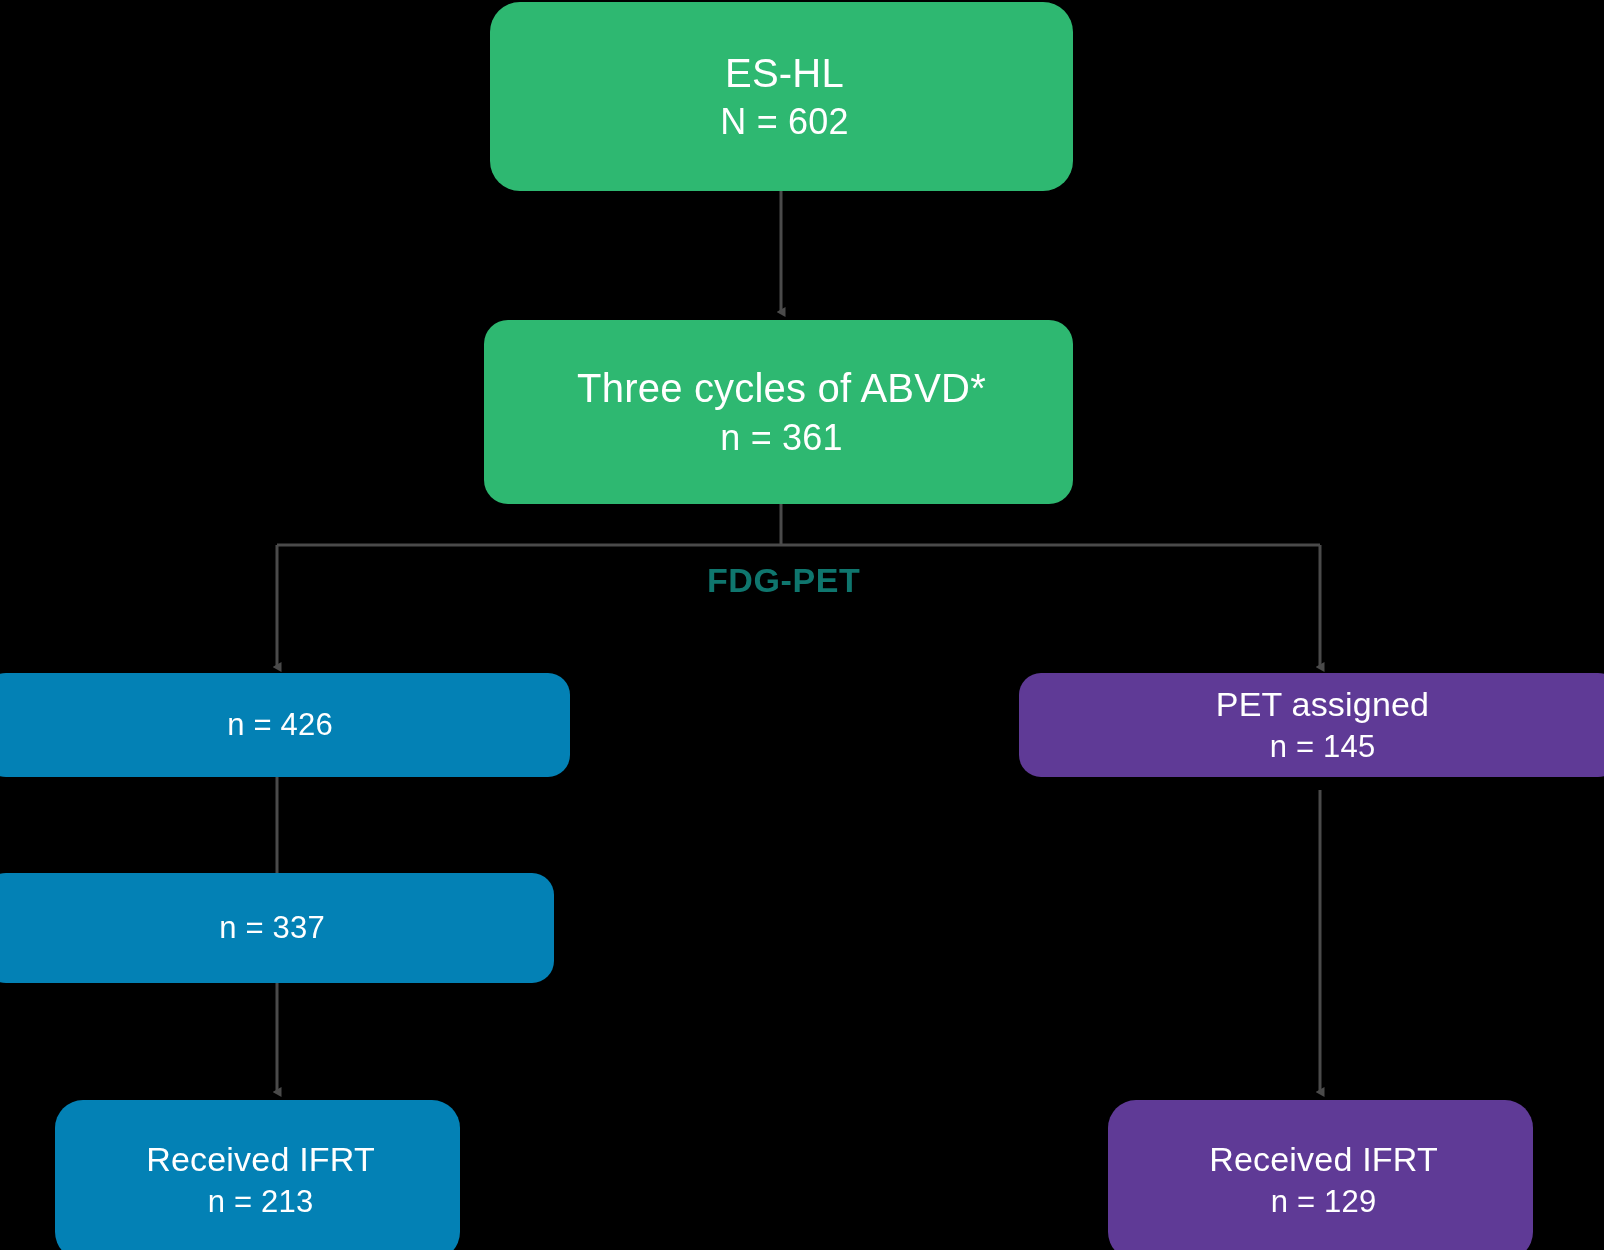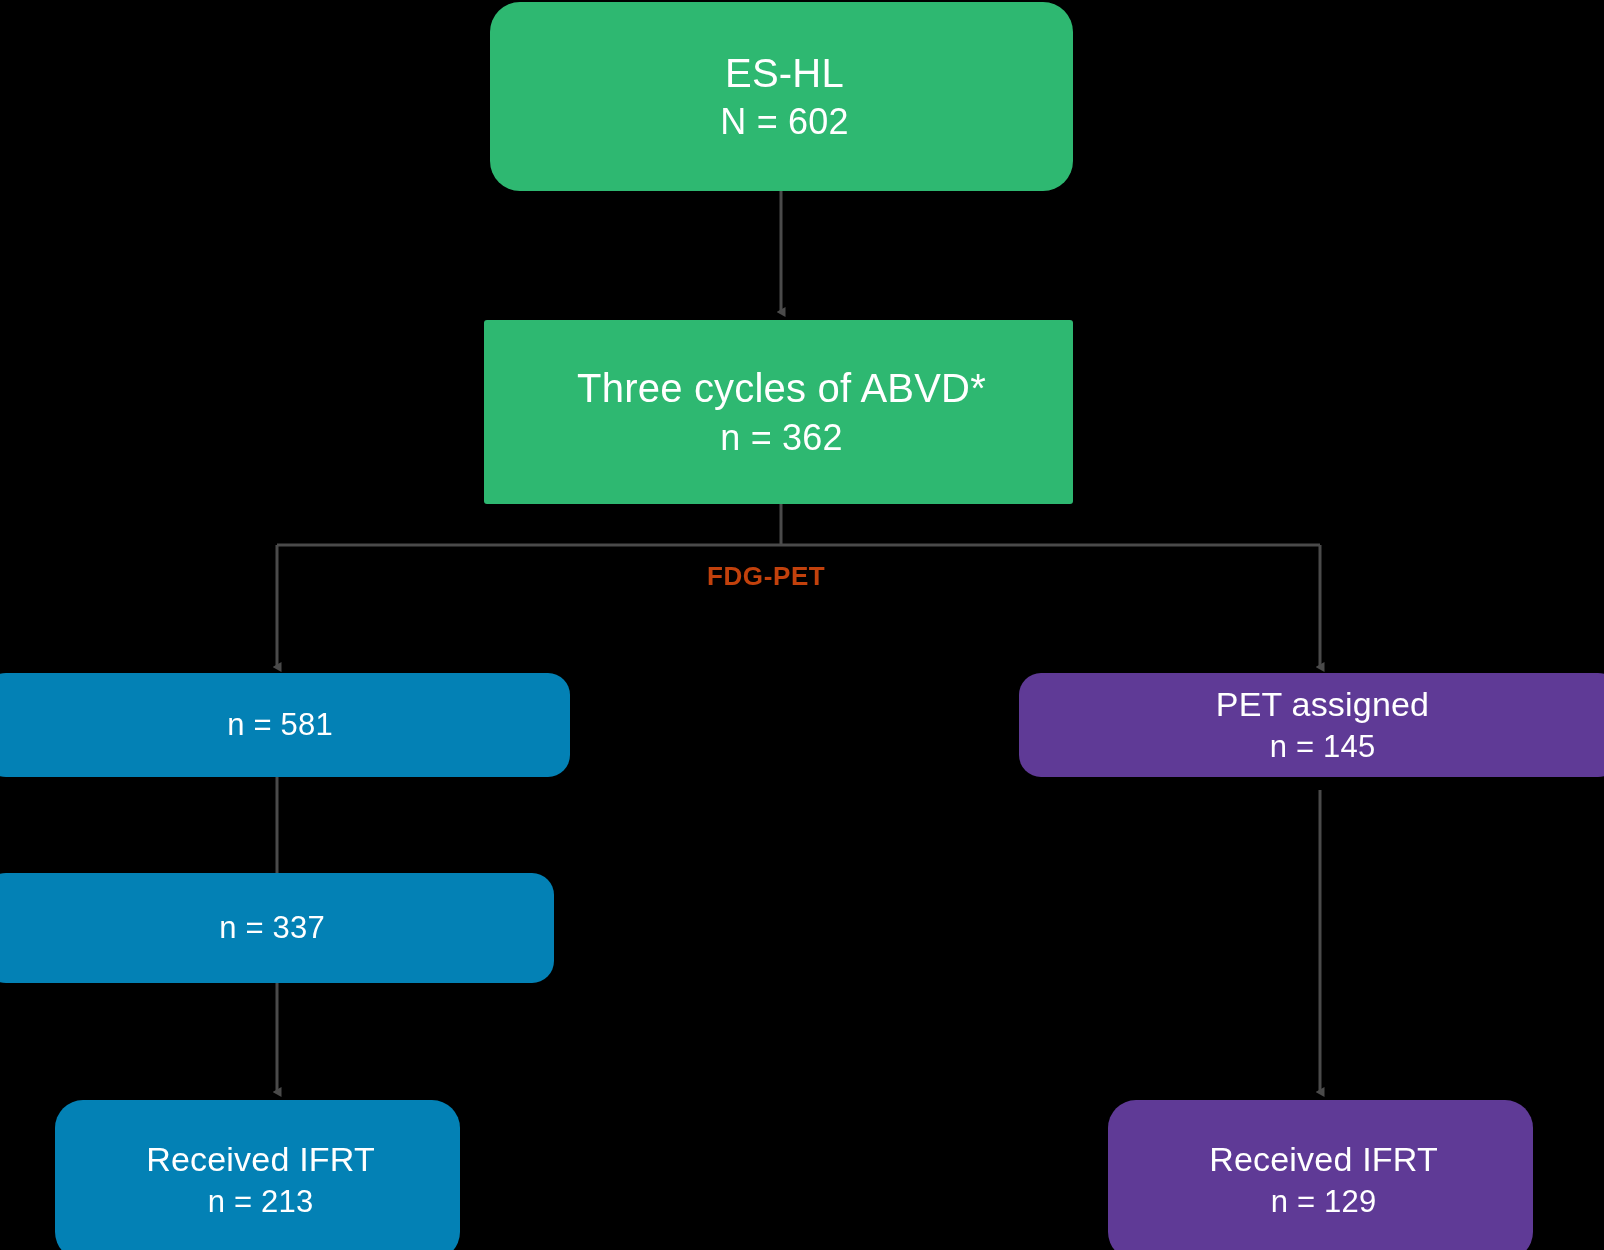--- a/index.html
+++ b/index.html
@@ -35,22 +35,22 @@
   .node .count {
     font-size: 31px;
     font-weight: 400;
     letter-spacing: 0.2px;
   }
   .node.big .title { font-size: 40px; }
   .node.big .count { font-size: 36px; }
 
   .edge-label {
     position: absolute;
-    color: #c2410c;
-    font-size: 26px;
+    color: #0f766e;
+    font-size: 34px;
     font-weight: 700;
     letter-spacing: 0.6px;
     white-space: nowrap;
   }
   svg.connectors {
     position: absolute;
     left: 0;
     top: 0;
     width: 1604px;
     height: 1250px;
@@ -83,29 +83,29 @@
     <line x1="277" y1="982" x2="277" y2="1092" stroke="#4a4a4a" stroke-width="3" marker-end="url(#arrowhead)"></line>
 
     <line x1="1320" y1="790" x2="1320" y2="1092" stroke="#4a4a4a" stroke-width="3" marker-end="url(#arrowhead)"></line>
   </svg>
 
   <div class="node big" style="left:490px; top:2px; width:583px; height:189px; background:#2EB871; border-radius:30px;">
     <div class="title">ES-HL</div>
     <div class="count">N = 602</div>
   </div>
 
-  <div class="node big" style="left:484px; top:320px; width:589px; height:184px; background:#2EB871; border-radius:3px;">
+  <div class="node big" style="left:484px; top:320px; width:589px; height:184px; background:#2EB871; border-radius:24px;">
     <div class="title">Three cycles of ABVD*</div>
-    <div class="count">n = 362</div>
+    <div class="count">n = 361</div>
   </div>
 
   <div class="edge-label" style="left:707px; top:561px;">FDG-PET</div>
 
   <div class="node" style="left:-16px; top:673px; width:586px; height:104px; background:#0381B5; border-radius:22px;">
-    <div class="count">n = 581</div>
+    <div class="count">n = 426</div>
   </div>
 
   <div class="node" style="left:1019px; top:673px; width:601px; height:104px; background:#5F3A96; border-radius:22px;">
     <div class="title">PET assigned</div>
     <div class="count">n = 145</div>
   </div>
 
   <div class="node" style="left:-16px; top:873px; width:570px; height:110px; background:#0381B5; border-radius:22px;">
     <div class="count">n = 337</div>
   </div>

